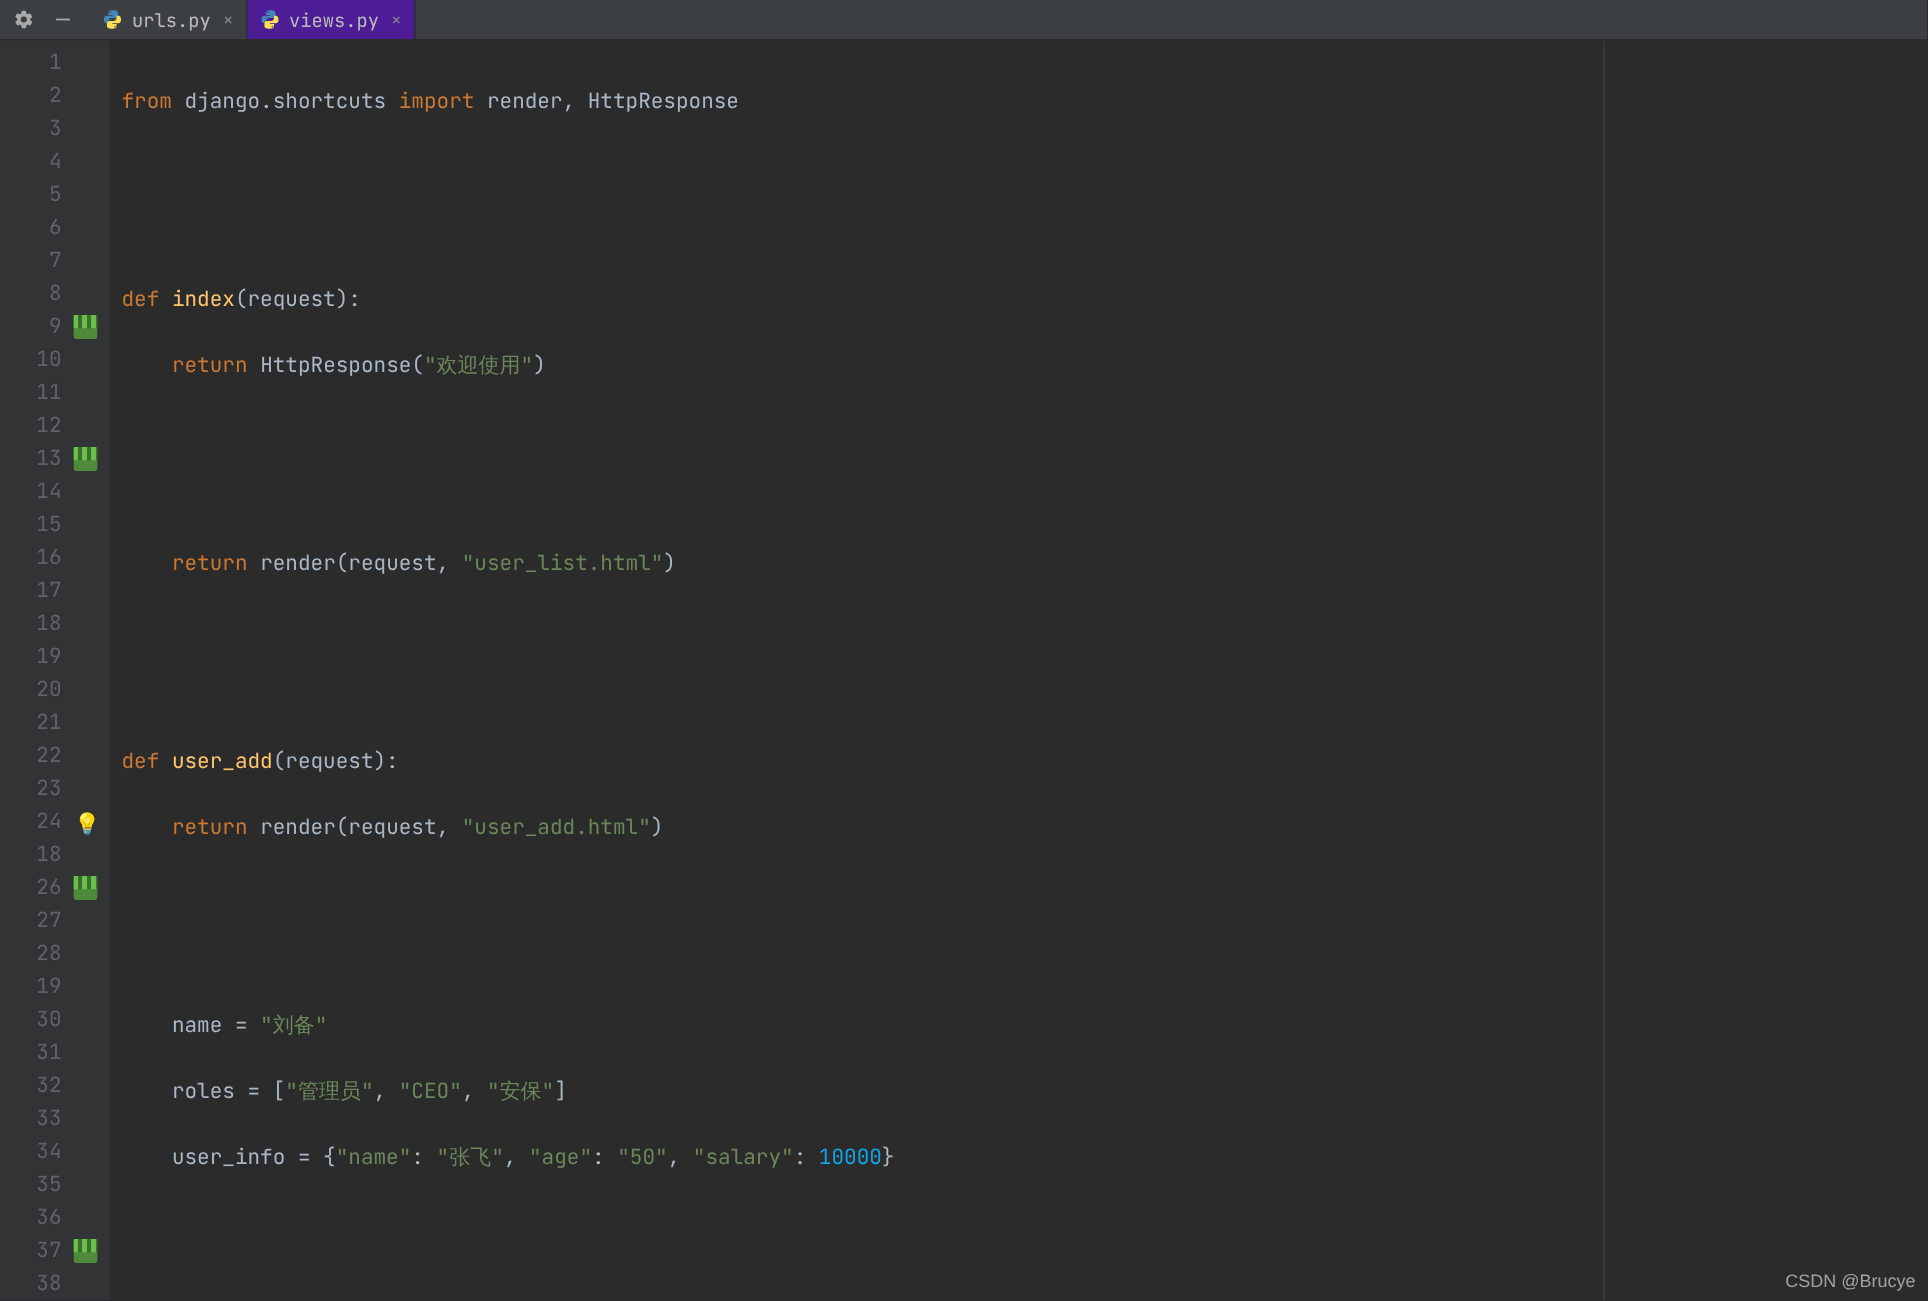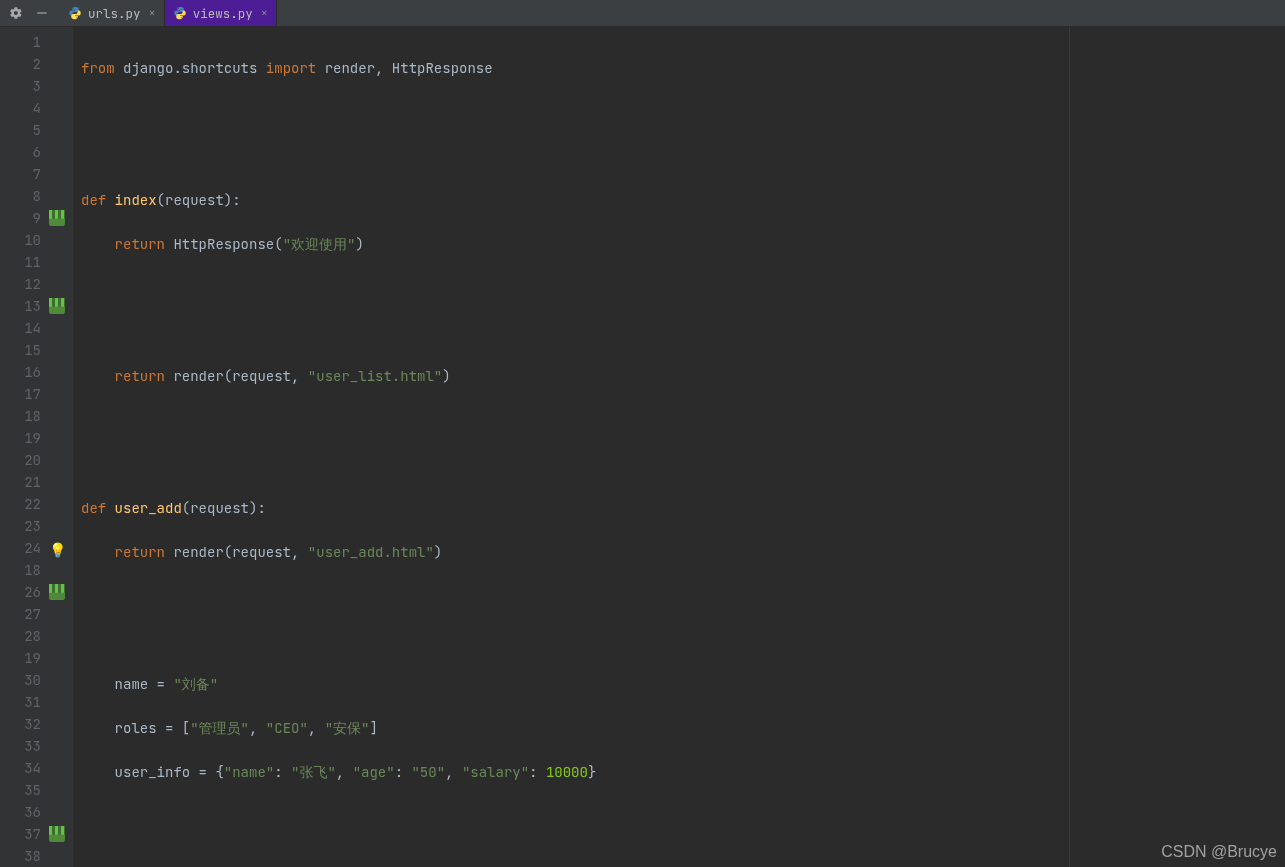--- a/index.html
+++ b/index.html
@@ -72,28 +72,28 @@
   padding:8px 0 4px 8px;
   line-height:22px;
   white-space:pre;
   position:relative;
   flex:1;
 }
 .code .row { height:22px; }
 .tok-kw { color:#cc7832; }
 .tok-fn { color:#ffc66d; }
 .tok-str { color:#6a8759; }
-.tok-num { color:#84cc16; }
+.tok-num { color:#0ea5e9; }
 .rmargin {
   position:absolute; top:27px; bottom:0; left:1069px; width:1px;
   background:#3b3b3b;
 }
 .watermark {
   position:absolute; right:8px; bottom:6px;
-  color:#b6b6b6; font-size:16px; font-family:Arial,sans-serif;
+  color:#b6b6b6; font-size:12px; font-family:Arial,sans-serif;
   opacity:.85;
 }
 </style>
 </head>
 <body>
 
 <div class="titlebar">
   <div class="toolbtn">
     <svg viewBox="0 0 24 24" width="14" height="14" fill="#a9a9a9">
         <path d="M19.14,12.94a7,7,0,0,0,.05-.94,7,7,0,0,0-.05-.94l2.11-1.65a.5.5,0,0,0,.12-.64l-2-3.46a.5.5,0,0,0-.61-.22l-2.49,1a7,7,0,0,0-1.63-.94l-.38-2.65A.5.5,0,0,0,13.77,2H9.77a.5.5,0,0,0-.49.42L8.9,5.07a7,7,0,0,0-1.63.94l-2.49-1a.5.5,0,0,0-.61.22l-2,3.46a.5.5,0,0,0,.12.64L4.4,11a7,7,0,0,0-.05.94,7,7,0,0,0,.05.94L2.29,14.53a.5.5,0,0,0-.12.64l2,3.46a.5.5,0,0,0,.61.22l2.49-1a7,7,0,0,0,1.63.94l.38,2.65a.5.5,0,0,0,.49.42h4a.5.5,0,0,0,.49-.42l.38-2.65a7,7,0,0,0,1.63-.94l2.49,1a.5.5,0,0,0,.61-.22l2-3.46a.5.5,0,0,0-.12-.64ZM11.77,15.5A3.5,3.5,0,1,1,15.27,12,3.5,3.5,0,0,1,11.77,15.5Z"></path>

